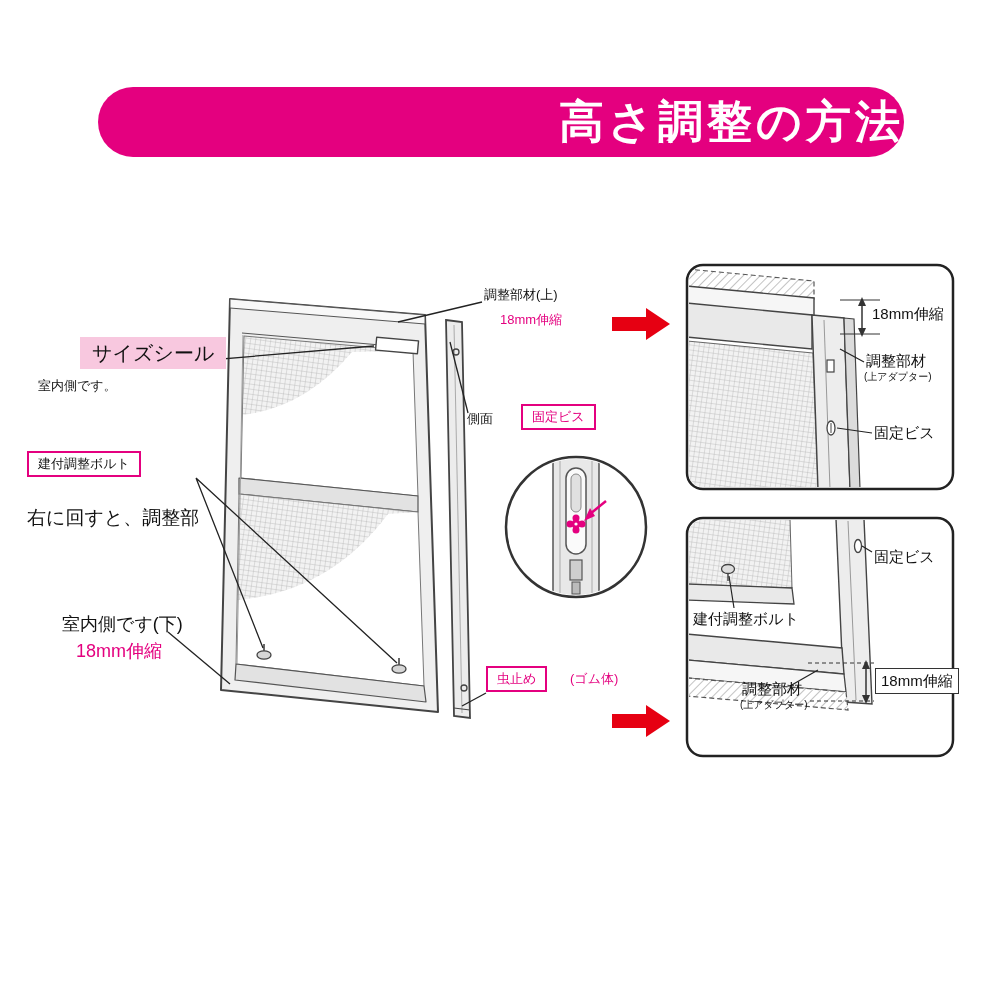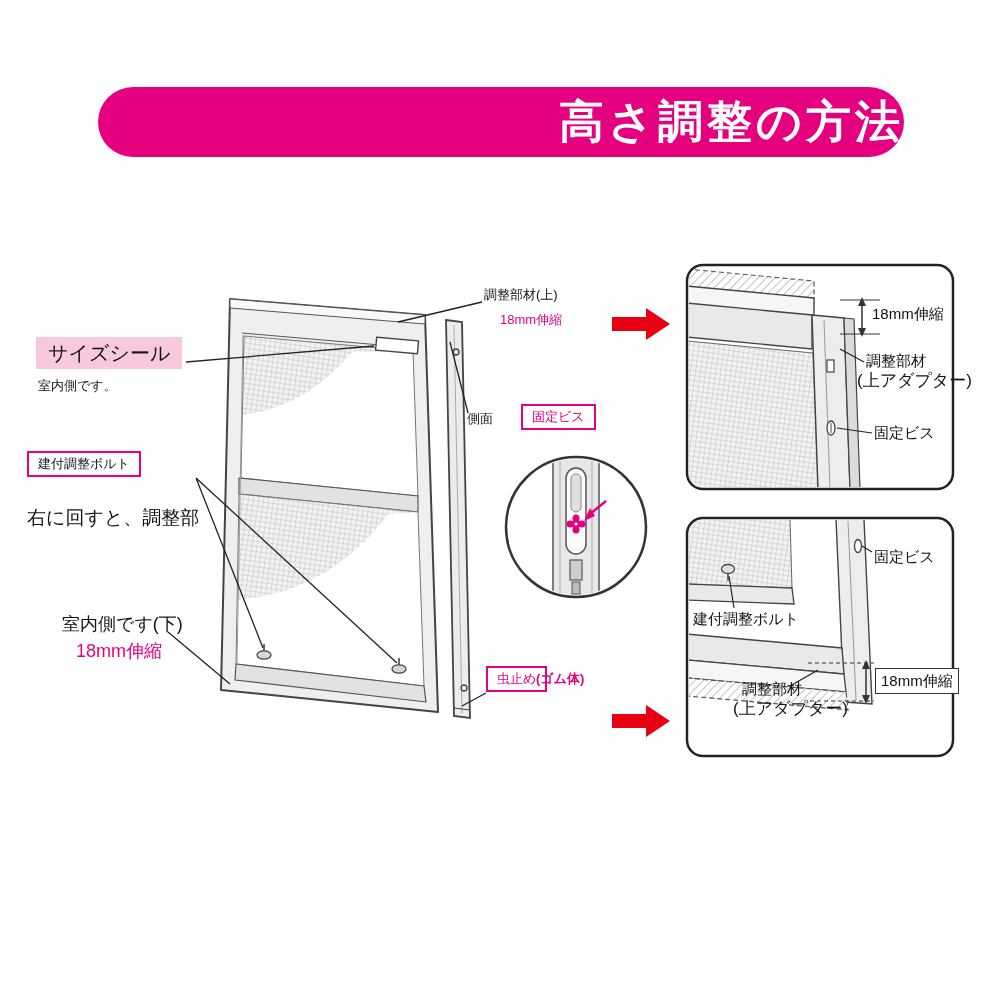--- a/index.html
+++ b/index.html
@@ -9,23 +9,23 @@
   }
   .art{position:absolute;left:0;top:0;}
   .banner{
     position:absolute;left:98px;top:87px;width:806px;height:70px;
     background:#E4007F;border-radius:35px;display:flex;align-items:center;justify-content:flex-end;
   }
   .banner-text{color:#fff;font-size:45px;font-weight:bold;letter-spacing:4px;}
   .lbl{position:absolute;white-space:nowrap;font-size:13px;color:#111;line-height:1.2;}
   .mag{color:#E4007F;}
   .boxmag{border:2px solid #E4007F;background:#fff;padding:3px 9px;}
-  .pinkhl{background:#F8C8DF;padding:4px 12px;}
+  .pinkhl{background:#F8C8DF;padding:4px 12px;margin-left:44px;}
   .small{font-size:15px;}
-  .smaller{font-size:17px;}
+  .smaller{font-size:10px;margin-left:7px;}
   .dimbox{border:1.5px solid #333;background:#fff;padding:3px 5px;}
   .desc{font-size:19px;line-height:1.55;white-space:nowrap;}
 </style>
 </head>
 <body>
 
 <div class="canvas">
 
   <svg class="art" width="1000" height="1000" viewBox="0 0 1000 1000">
     <defs>
@@ -198,21 +198,21 @@
     <div>右に回すと、調整部</div>
   </div>
 
   <div class="lbl" style="left:62px;top:614px;font-size:18px;">室内側です(下)</div>
   <div class="lbl mag" style="left:76px;top:641px;font-size:18px;">18mm伸縮</div>
 
   <div class="lbl" style="left:467px;top:411px;">側面</div>
   <div class="lbl boxmag mag" style="left:521px;top:404px;">固定ビス</div>
 
   <div class="lbl boxmag mag" style="left:486px;top:666px;">虫止め</div>
-  <div class="lbl mag" style="left:536px;top:671px;font-weight:bold;">(ゴム体)</div>
+  <div class="lbl mag" style="left:570px;top:671px;">(ゴム体)</div>
 
   <div class="lbl small" style="left:872px;top:305px;">18mm伸縮</div>
   <div class="lbl small" style="left:866px;top:352px;">調整部材</div>
   <div class="lbl smaller" style="left:857px;top:371px;">(上アダプター)</div>
   <div class="lbl small" style="left:874px;top:424px;">固定ビス</div>
 
   <div class="lbl small" style="left:874px;top:548px;">固定ビス</div>
   <div class="lbl small" style="left:693px;top:610px;">建付調整ボルト</div>
   <div class="lbl small" style="left:742px;top:680px;">調整部材</div>
   <div class="lbl smaller" style="left:733px;top:699px;">(上アダプター)</div>

